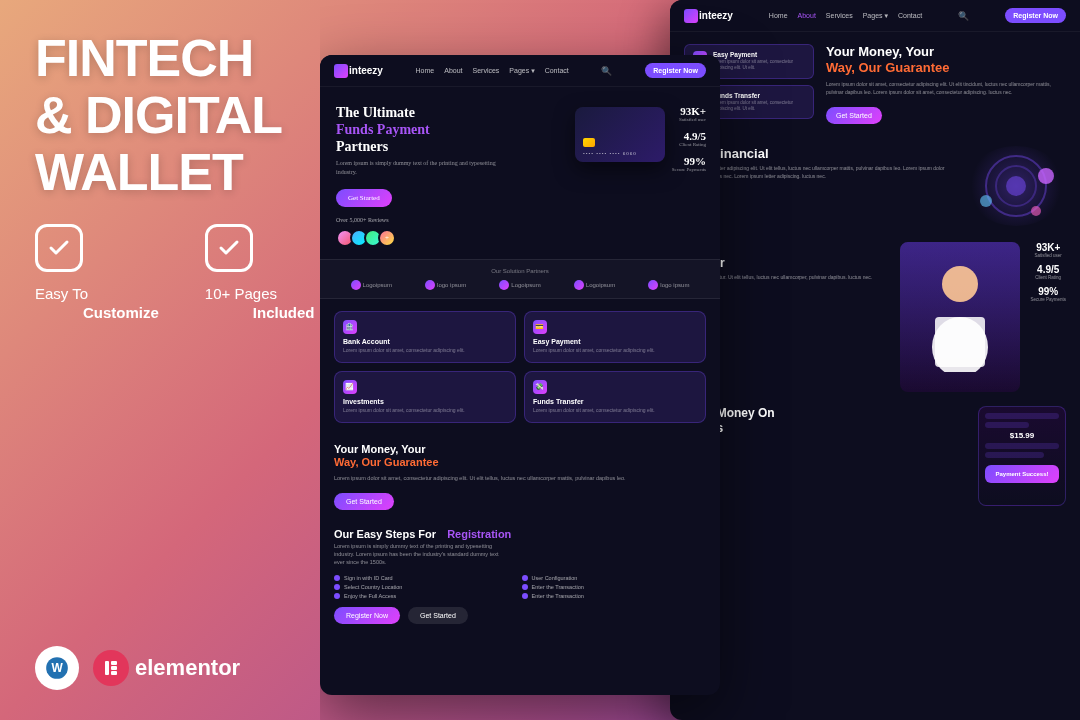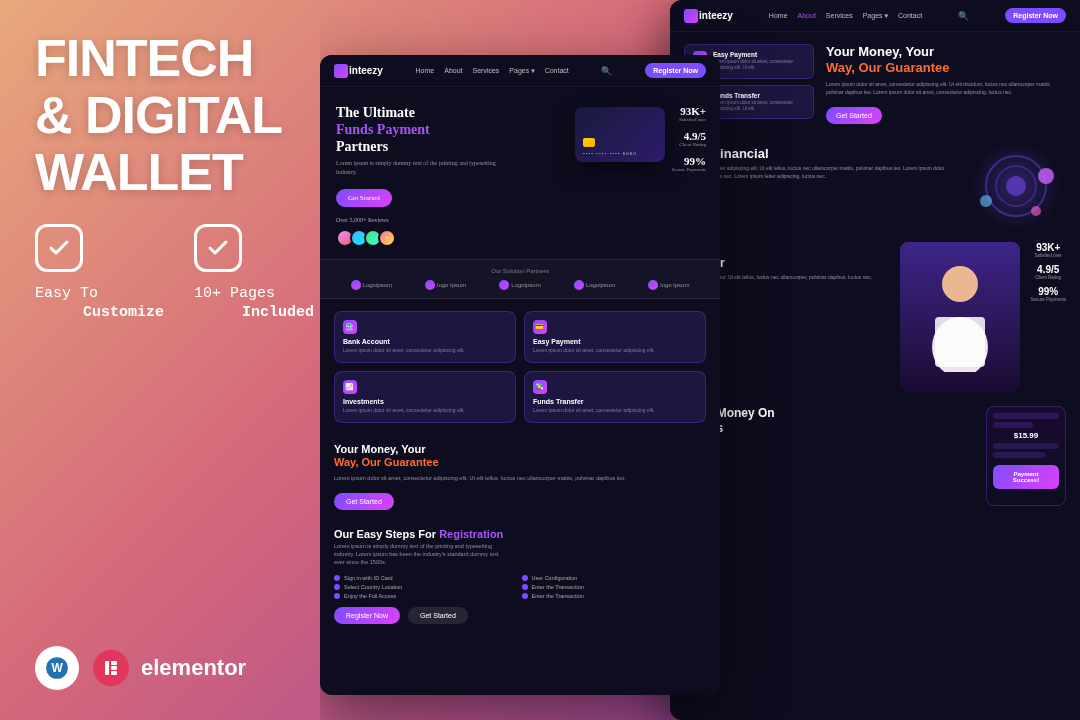--- a/index.html
+++ b/index.html
@@ -70,23 +70,22 @@
       font-weight: 700;
       border-radius: 12px;
       padding: 14px 24px;
       display: inline-block;
       margin-bottom: 30px;
       width: fit-content;
     }
 
     .features-row {
       display: flex;
-      gap: 30px;
+      gap: 46px;
       margin-bottom: 28px;
-      font-family: Liberation Mono, monospace;
     }
 
     .feature-item {
       display: flex;
       flex-direction: column;
       align-items: flex-start;
       gap: 6px;
     }
 
     .check-box {
@@ -125,21 +124,21 @@
       align-items: center;
       justify-content: center;
       font-size: 22px;
       font-weight: 900;
       color: #2271b1;
     }
 
     .elementor-logo {
       display: flex;
       align-items: center;
-      gap: 12px;
+      gap: 6px;
       color: white;
       font-size: 22px;
       font-weight: 700;
     }
 
     .elementor-icon {
       width: 36px;
       height: 36px;
       background: #e2365b;
       border-radius: 50%;
@@ -458,21 +457,21 @@
       padding: 10px 14px 0;
     }
 
     .sc-steps-title {
       font-size: 11px;
       font-weight: 800;
       color: white;
       margin-bottom: 2px;
     }
 
-    .sc-steps-title .purple { color: #a855f7; }
+    .sc-steps-title .purple { color: #a855f7; margin-left: 8px; }
 
     .sc-steps-desc {
       font-size: 5.5px;
       color: rgba(255,255,255,0.5);
       line-height: 1.5;
       max-width: 170px;
       margin-bottom: 8px;
     }
 
     .sc-steps-list {
@@ -710,21 +709,21 @@
 
     .sc-right-send-title {
       font-size: 12px;
       font-weight: 800;
       color: white;
       line-height: 1.2;
       margin-bottom: 4px;
     }
 
     .sc-right-phone-mock {
-      width: 80px;
+      width: 88px;
       height: 100px;
       background: linear-gradient(180deg, #1a0a30 0%, #0d0d1f 100%);
       border-radius: 8px;
       border: 1px solid rgba(124,77,255,0.3);
       padding: 6px;
       display: flex;
       flex-direction: column;
       gap: 3px;
     }
 

